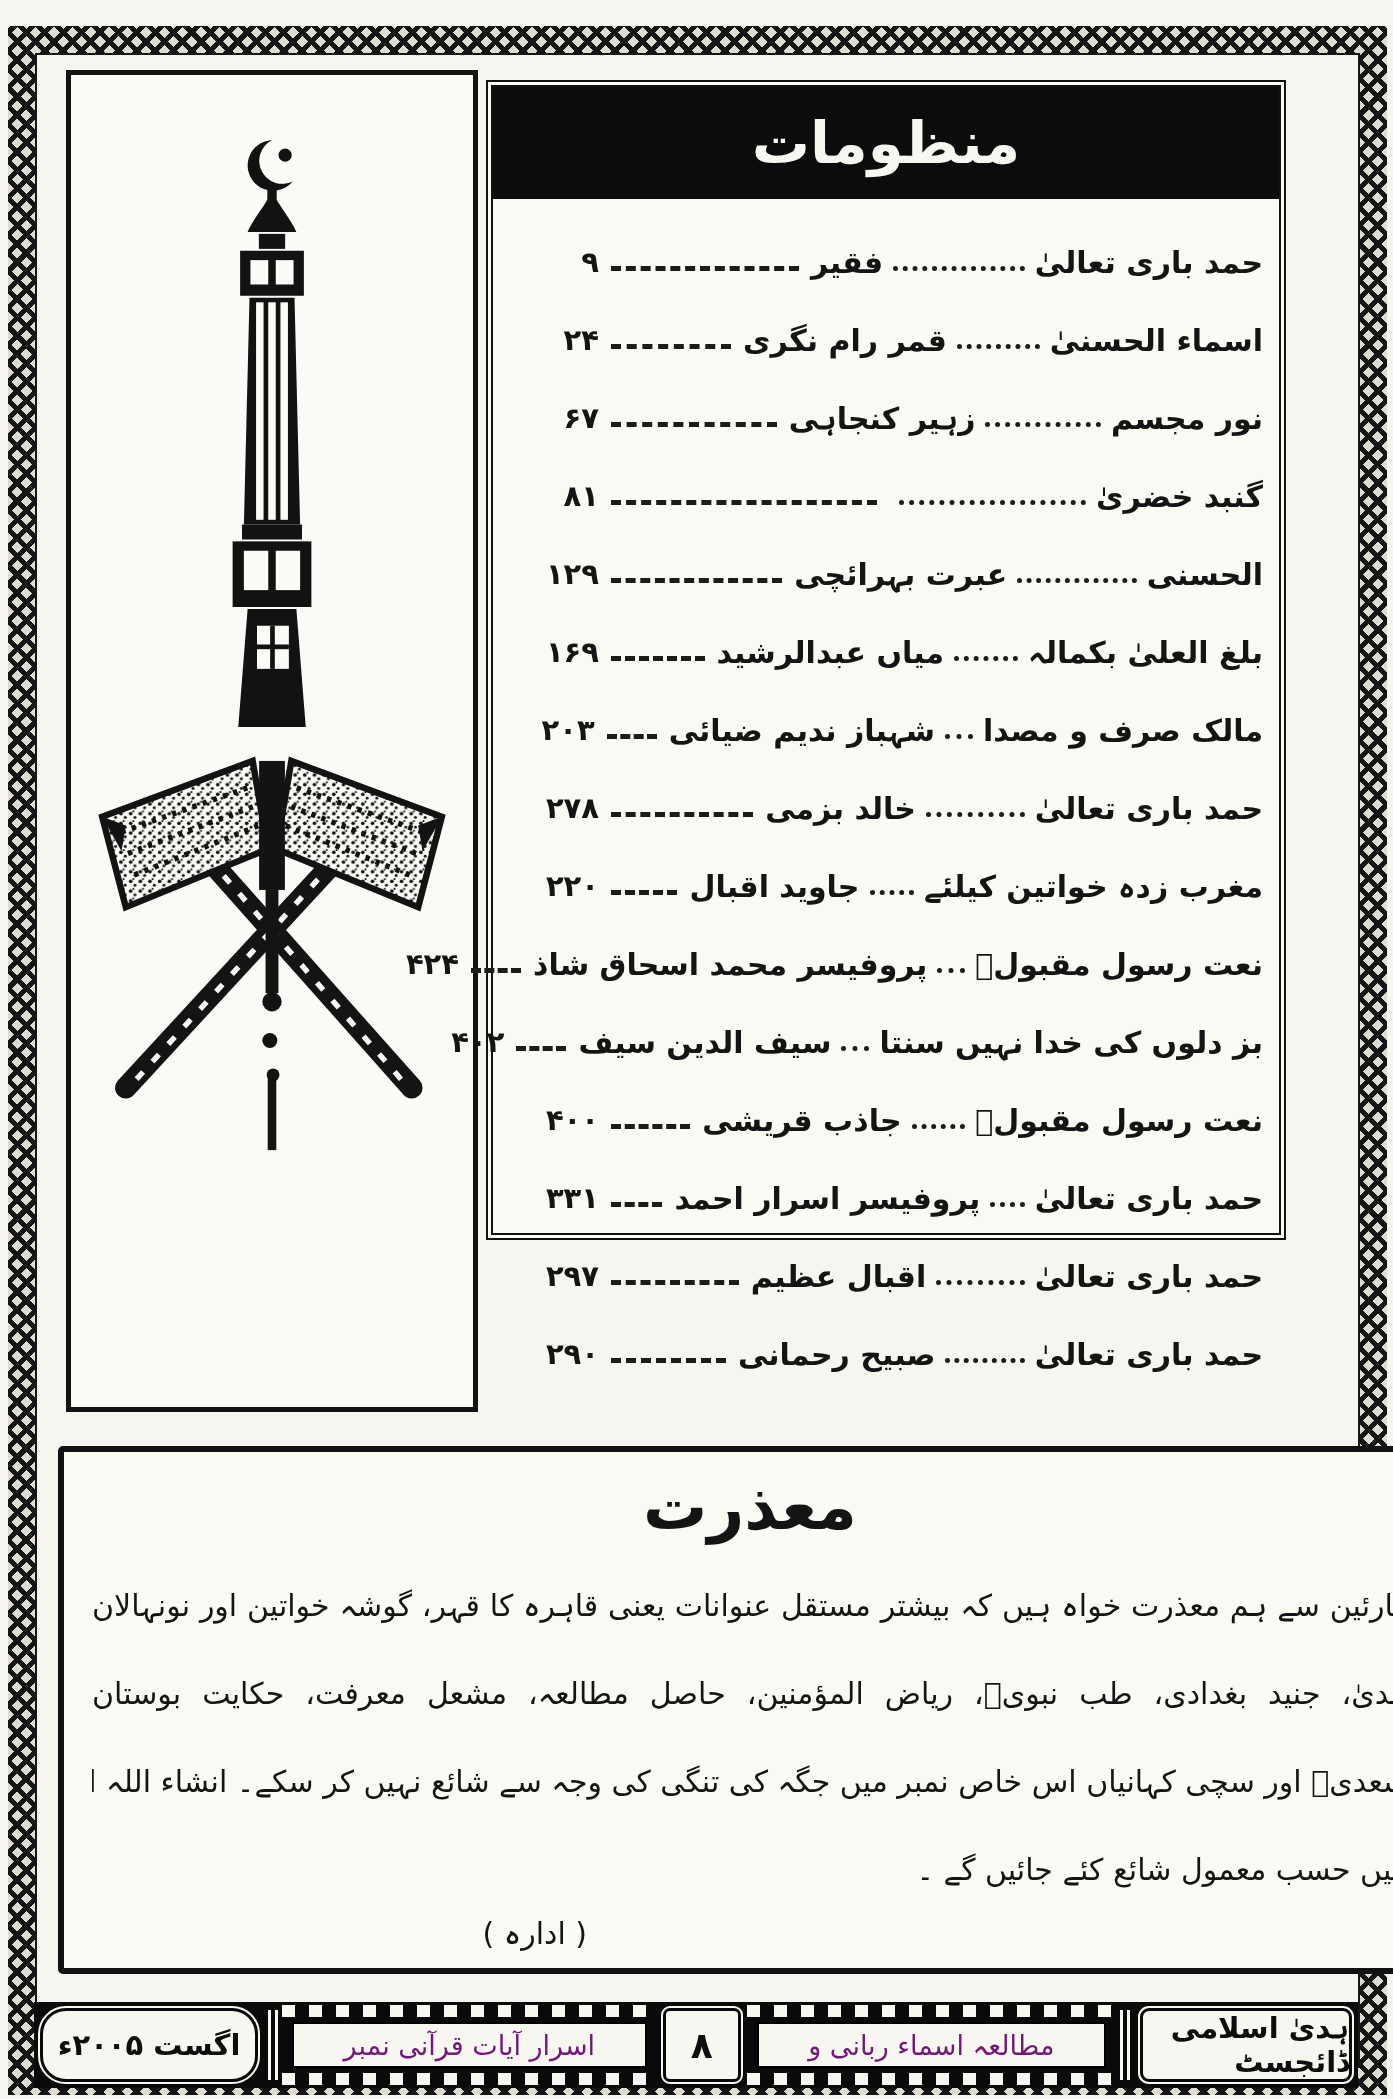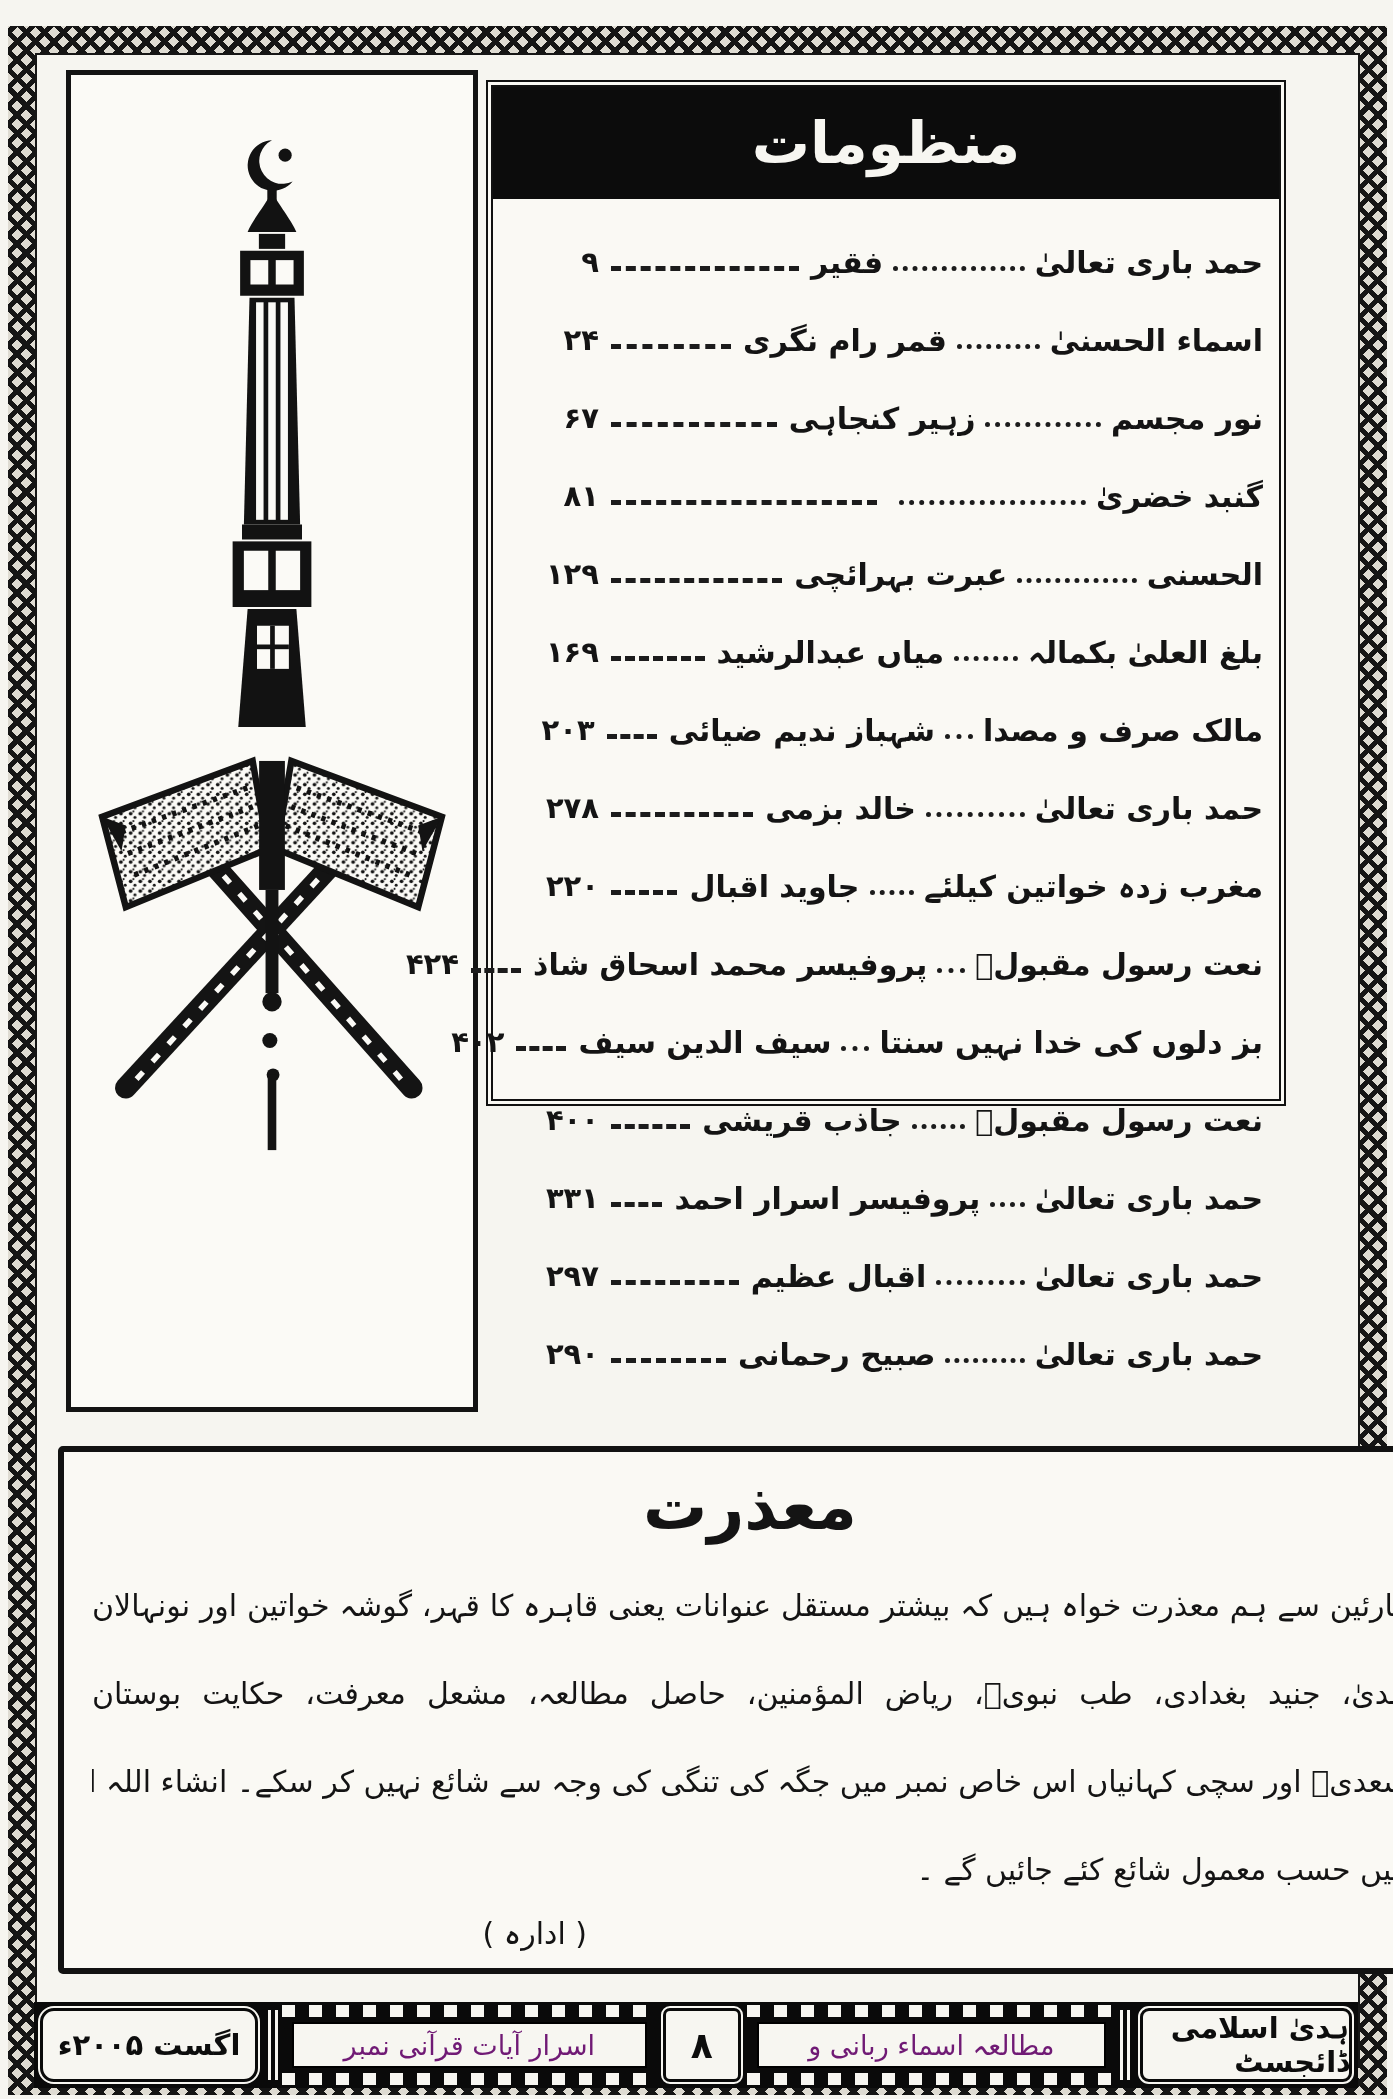--- a/index.html
+++ b/index.html
@@ -21,21 +21,21 @@
   }
   
   .illus-box{
     position:absolute; left:66px; top:70px; width:402px; height:1332px;
     background:#fbfaf6; border:5px solid #131313;
     display:flex; flex-direction:column; align-items:center; overflow:hidden;
   }
   .illus-box svg{display:block;}
   
   .toc-box{
-    position:absolute; left:486px; top:80px; width:800px; height:1026px;
+    position:absolute; left:486px; top:80px; width:800px; height:1160px;
     background:#faf9f4; border:7px double #111;
     display:flex; flex-direction:column; box-sizing:border-box;
   }
   .toc-header{
     height:112px; flex:0 0 112px; background:#0c0c0c; color:#f7f6f1;
     display:flex; align-items:center; justify-content:center;
     font-size:58px; font-weight:bold; letter-spacing:2px;
   }
   .toc-list{ flex:1; padding:24px 16px 6px 14px; display:flex; flex-direction:column; }
   .toc-row{ display:flex; align-items:center; height:78px; flex:0 0 78px; }
@@ -69,21 +69,21 @@
   .footer-bar{
     position:absolute; left:34px; top:2002px; width:1324px; height:86px;
     background:#0a0a0a; display:flex; align-items:stretch; direction:rtl;
   }
   .f-box{
     background:#f7f6f1; border:3px solid #0a0a0a; outline:2px solid #f7f6f1;
     margin:6px 6px; display:flex; align-items:center; justify-content:center;
     font-weight:bold; color:#0d0d0d;
   }
   .digest-box{ flex:0 0 206px; font-size:29px; border-radius:9px; }
-  .date-box{ flex:0 0 212px; font-size:29px; border-radius:14px; }
+  .date-box{ flex:0 0 212px; font-size:29px; border-radius:26px; }
   .num-box{ flex:0 0 72px; font-size:36px; border-radius:7px; }
   .f-sep{
     flex:0 0 16px; margin:8px 1px;
     background:linear-gradient(90deg, rgba(0,0,0,0) 0 3px, #f7f6f1 3px 6px, rgba(0,0,0,0) 6px 10px, #f7f6f1 10px 13px, rgba(0,0,0,0) 13px 16px);
   }
   .film{ flex:1 1 auto; position:relative; background:#0a0a0a; display:flex; align-items:center; }
   .film::before, .film::after{
     content:""; position:absolute; left:0; right:0; height:12px;
     background:repeating-linear-gradient(90deg, #f7f6f1 0 13px, rgba(0,0,0,0) 13px 27px);
   }

